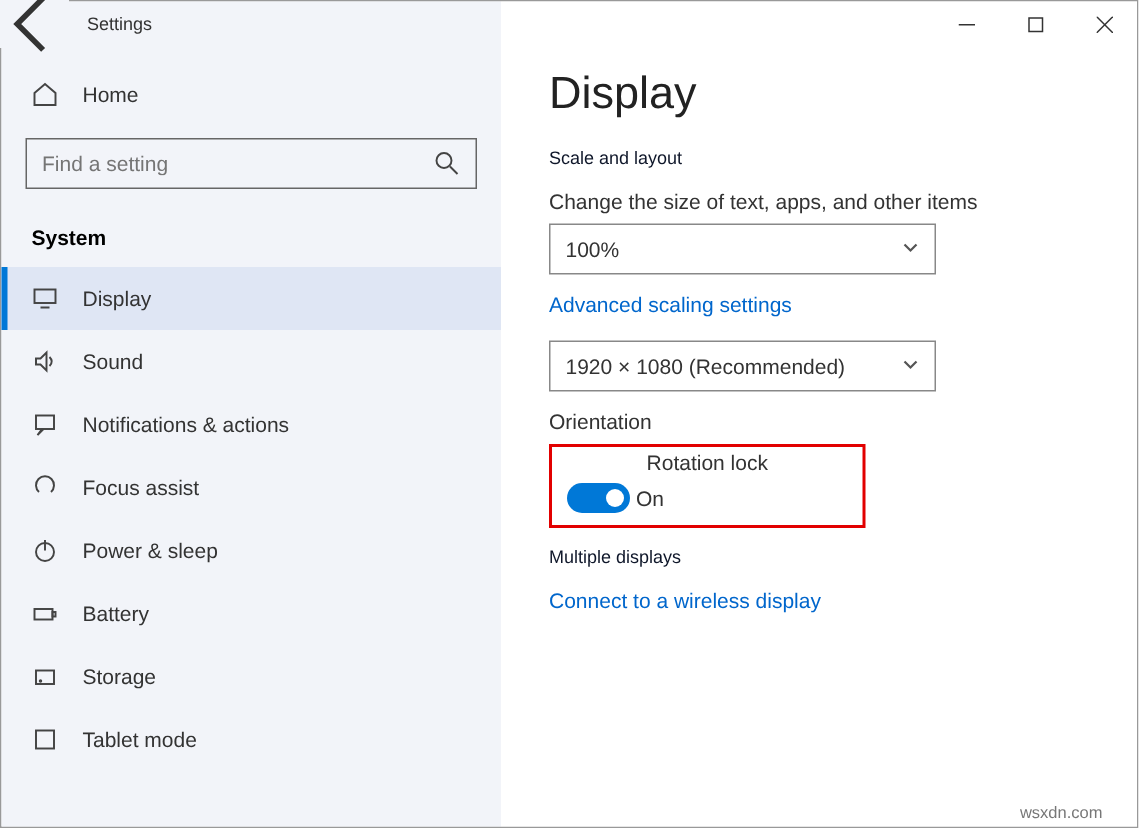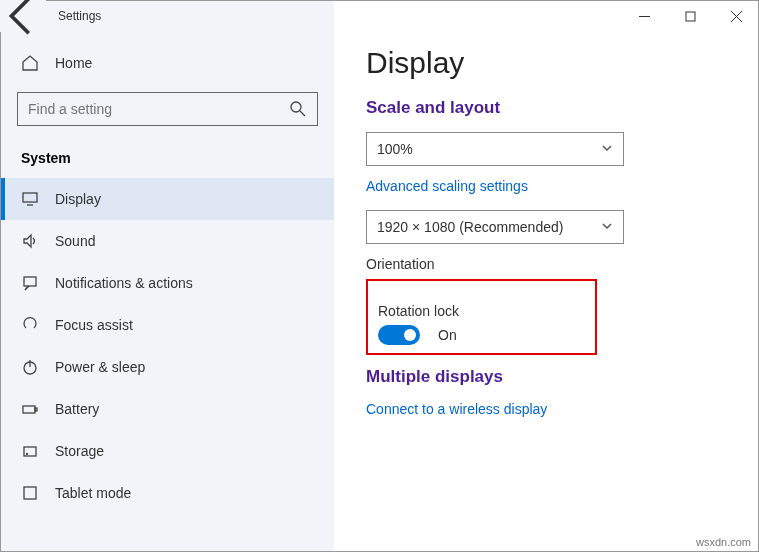--- a/index.html
+++ b/index.html
@@ -16,31 +16,31 @@
 .nav-home { display: flex; align-items: center; gap: 16px; padding: 8px 20px; font-size: 14px; color: #333; }
 .search { margin: 12px 16px 18px 16px; border: 1px solid #666; height: 34px; display: flex; align-items: center; padding: 0 10px; background: #fff0; }
 .search input { flex: 1; border: none; background: transparent; font-size: 14px; outline: none; color: #666; }
 .section-label { font-size: 14px; font-weight: 600; padding: 6px 20px 12px 20px; color: #000; }
 .nav-item { display: flex; align-items: center; gap: 16px; padding: 12px 20px; font-size: 14px; color: #333; position: relative; }
 .nav-item.active { background: #dfe6f4; }
 .nav-item.active::before { content: ""; position: absolute; left: 0; top: 0; bottom: 0; width: 4px; background: #0078d7; }
 .ico { width: 18px; height: 18px; display: inline-flex; align-items: center; justify-content: center; color: #444; }
 .ico svg { width: 18px; height: 18px; stroke: currentColor; fill: none; stroke-width: 1.3; }
 h1.page-title { font-size: 30px; font-weight: 400; margin-bottom: 18px; color: #222; }
-h2.section { font-size: 17px; font-weight: 700; margin: 6px 0 14px 0; color: #4c1d95; }
+h2.section { font-size: 12px; font-weight: 400; margin: 6px 0 14px 0; color: #0f172a; }
 .field-label { font-size: 14px; color: #333; margin-bottom: 7px; }
 .dropdown { border: 1px solid #888; height: 34px; width: 258px; display: flex; align-items: center; justify-content: space-between; padding: 0 10px; font-size: 14px; color: #333; margin-bottom: 12px; background: #fff; }
 .dropdown .chev svg { width: 12px; height: 12px; stroke: #555; fill: none; stroke-width: 1.5; }
 .link { color: #0066cc; font-size: 14px; margin-bottom: 16px; display: block; }
-.rotation-group { border: 2px solid #e20000; padding: 22px 10px 8px 10px; width: 231px; margin-top: 2px; margin-bottom: 12px; }
-.toggle-row { display: flex; align-items: center; gap: 18px; margin-top: 6px; }
+.rotation-group { border: 2px solid #e20000; padding: 2px 10px 8px 10px; width: 211px; margin-top: 2px; margin-bottom: 12px; text-align: center; }
+.toggle-row { display: flex; align-items: center; gap: 4px; margin-top: 6px; }
 .toggle { width: 42px; height: 20px; border-radius: 10px; background: #0078d7; position: relative; }
 .toggle .knob { width: 12px; height: 12px; background: #fff; border-radius: 50%; position: absolute; right: 4px; top: 4px; }
 .toggle-label { font-size: 14px; color: #333; }
-.watermark { position: absolute; bottom: 4px; right: 8px; font-size: 11px; color: #777; }
+.watermark { position: absolute; bottom: 4px; right: 24px; font-size: 11px; color: #777; }
 </style>
 </head>
 <body>
 
 <div class="titlebar">
   <div class="back">
     <svg viewBox="0 0 16 16">
         <path d="M10 2 L4 8 L10 14" stroke="#333" fill="none" stroke-width="1.3"></path>
       </svg>
   </div>
@@ -155,20 +155,21 @@
           </svg>
         </span>
       <span>Tablet mode</span>
     </div>
   </div>
 
   <div class="right">
     <h1 class="page-title">Display</h1>
     <h2 class="section">Scale and layout</h2>
 
+    <div class="field-label">Change the size of text, apps, and other items</div>
     <div class="dropdown">
       <span>100%</span>
       <span class="chev"><svg viewBox="0 0 12 12">
             <path d="M2 4 L6 8 L10 4"></path>
           </svg></span>
     </div>
     <a class="link">Advanced scaling settings</a>
 
     <div class="dropdown">
       <span>1920 × 1080 (Recommended)</span>

